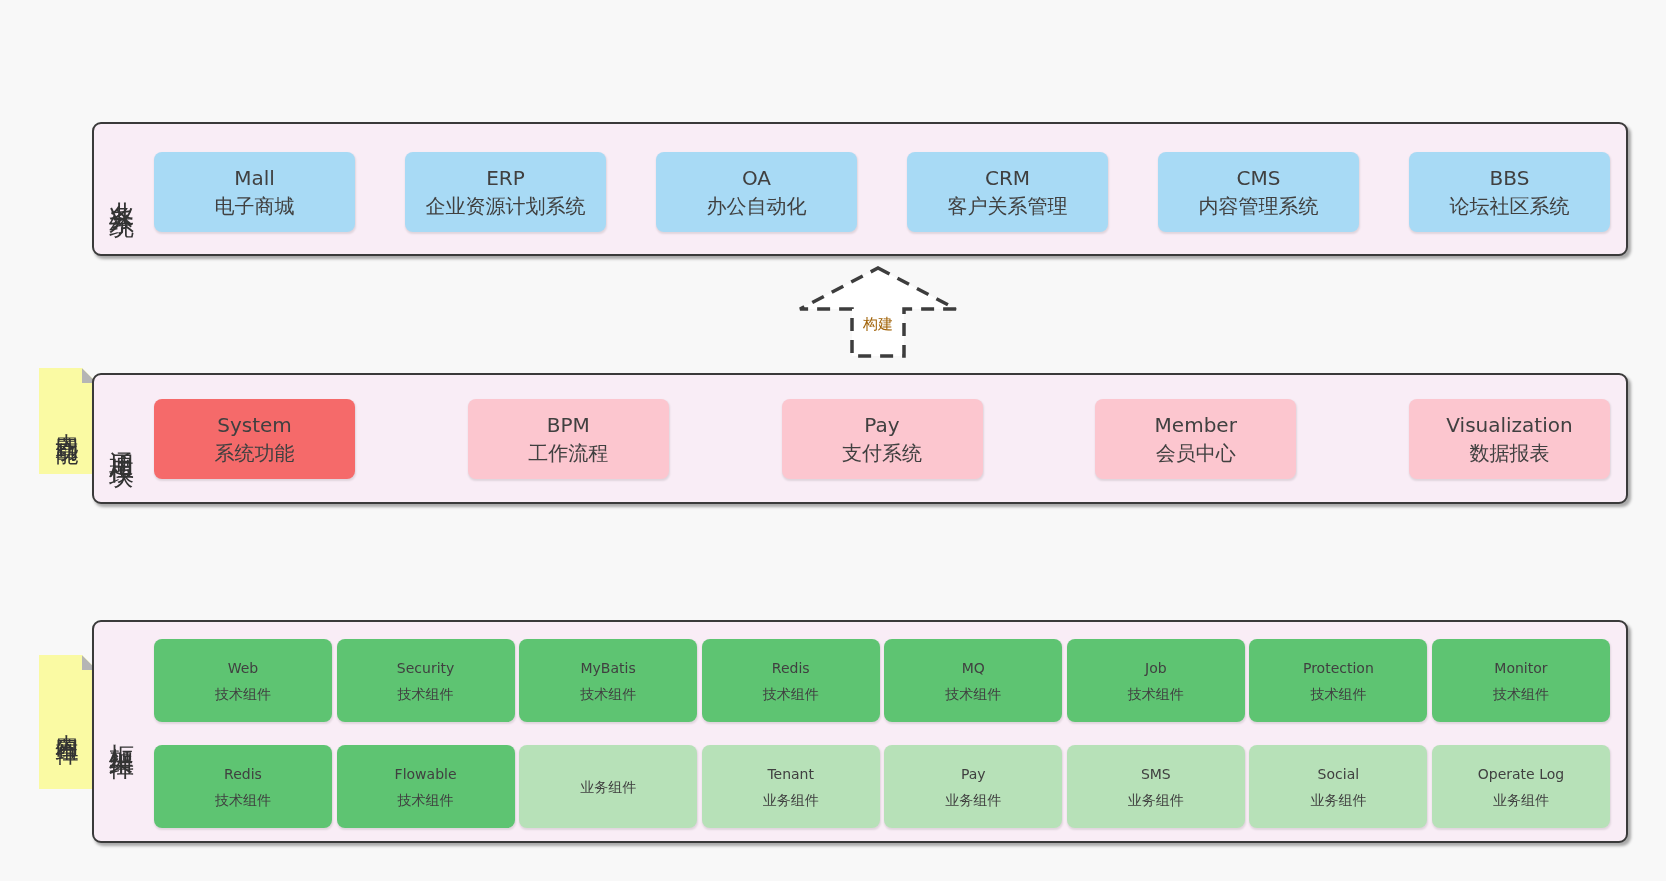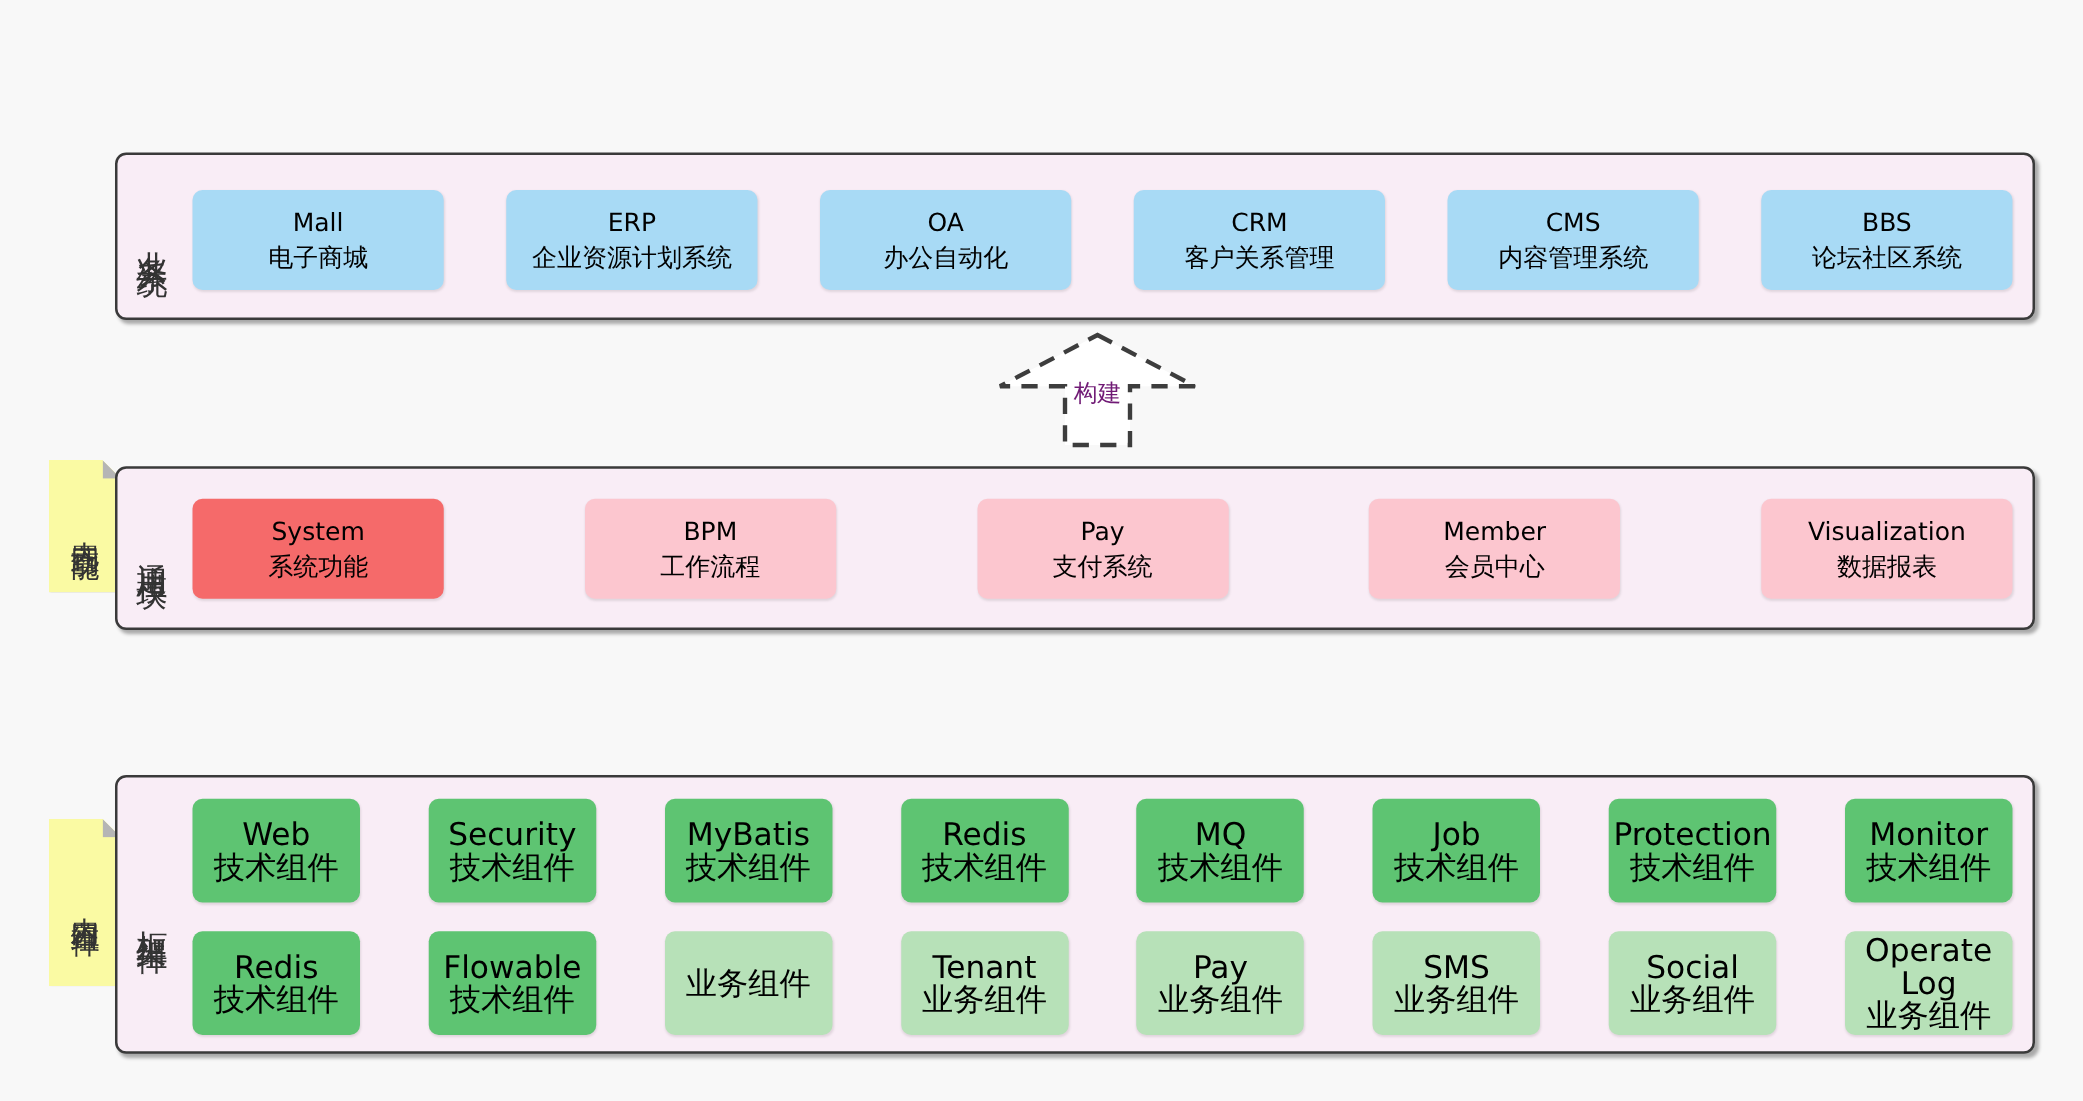--- a/index.html
+++ b/index.html
@@ -42,26 +42,26 @@
     position: absolute; left: 60px; right: 16px;
     display: flex; justify-content: space-between;
   }
   .layer1 .boxes { top: 28px; }
   .layer2 .boxes { top: 24px; }
   .layer3 .boxes-r1 { top: 17px; }
   .layer3 .boxes-r2 { top: 123px; }
 
   .box {
     display: flex; flex-direction: column; align-items: center; justify-content: center;
-    text-align: center; border-radius: 8px; color: #000000;
+    text-align: center; border-radius: 8px; color: #404040;
     box-shadow: 0.5px 1.5px 2px rgba(0,0,0,0.10);
     padding: 2px 10px;
   }
   .boxes-6 .box { width: 201px; height: 80px; font-size: 20px; line-height: 28px; }
-  .boxes-8 .box { width: 134px; height: 83px; font-size: 25px; line-height: 26px; }
+  .boxes-8 .box { width: 178px; height: 83px; font-size: 14px; line-height: 26px; }
   .box-name, .box-desc { display: block; }
 
   .blue  { background: var(--blue,  #a8daf5); }
   .red   { background: var(--red,   #f56a6a); }
   .pink  { background: var(--pink,  #fcc6cf); }
   .green { background: var(--green, #5ec472); }
   .green-light { background: var(--green-light, #b7e1b8); }
 
   
   .note {
@@ -83,23 +83,23 @@
     writing-mode: vertical-rl; text-orientation: upright;
     font-size: 23px; letter-spacing: 3px; color: #333; white-space: nowrap;
   }
 
   
   .arrow { position: absolute; width: 170px; height: 94px; z-index: 3; }
   .arrow1 { left: 793px; top: 265px; }
   .arrow2 { left: 801px; top: 513px; }
   .arrow svg { position: absolute; inset: 0; overflow: visible; }
   .arrow-label {
-    position: absolute; left: 50%; top: 37px; transform: translateX(-50%);
+    position: absolute; left: 50%; top: 50px; transform: translateX(-50%);
     background: var(--arrow-fill, #fff); padding: 0 3px;
-    font-size: 19px; color: #701a75; white-space: nowrap;
+    font-size: 15px; color: #a16207; white-space: nowrap;
   }
 </style>
 </head>
 <body>
 
 <div class="stage">
 
   <div class="note note1">
     <span class="fold"></span>
     <span class="note-text">内置功能</span>

